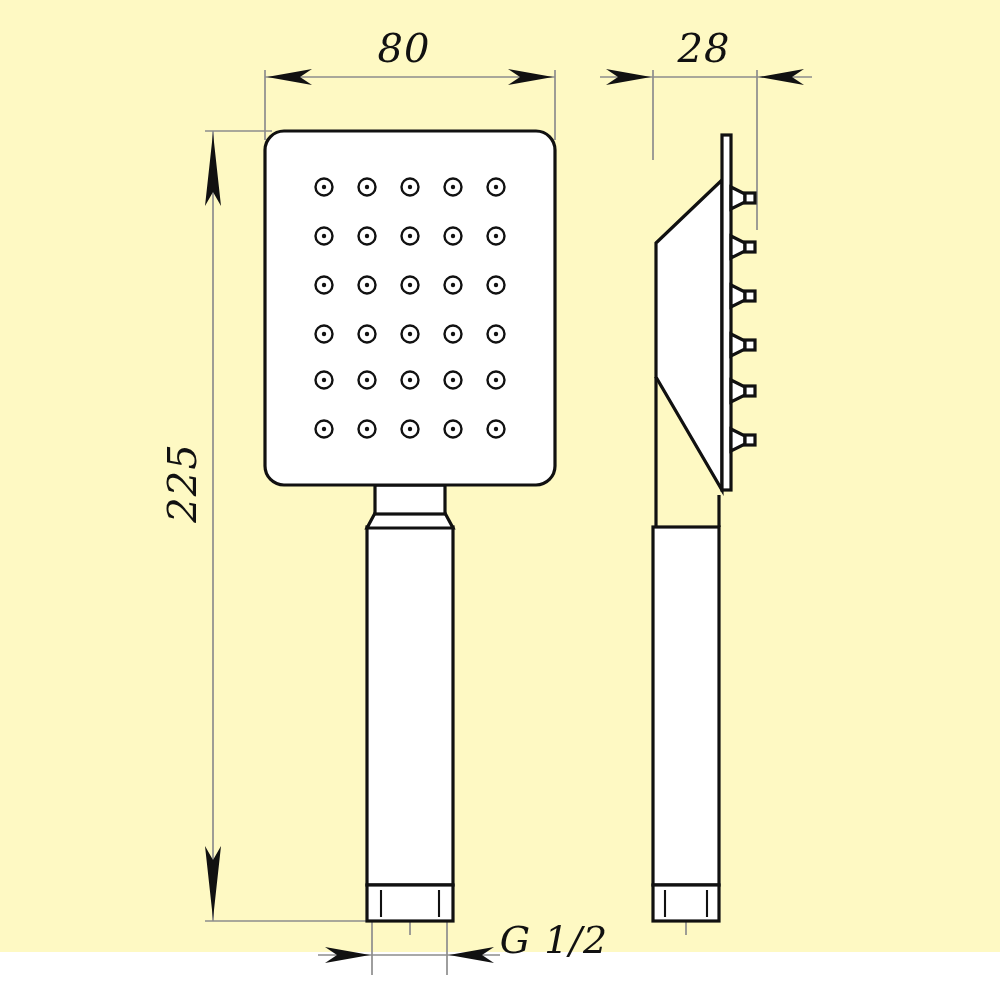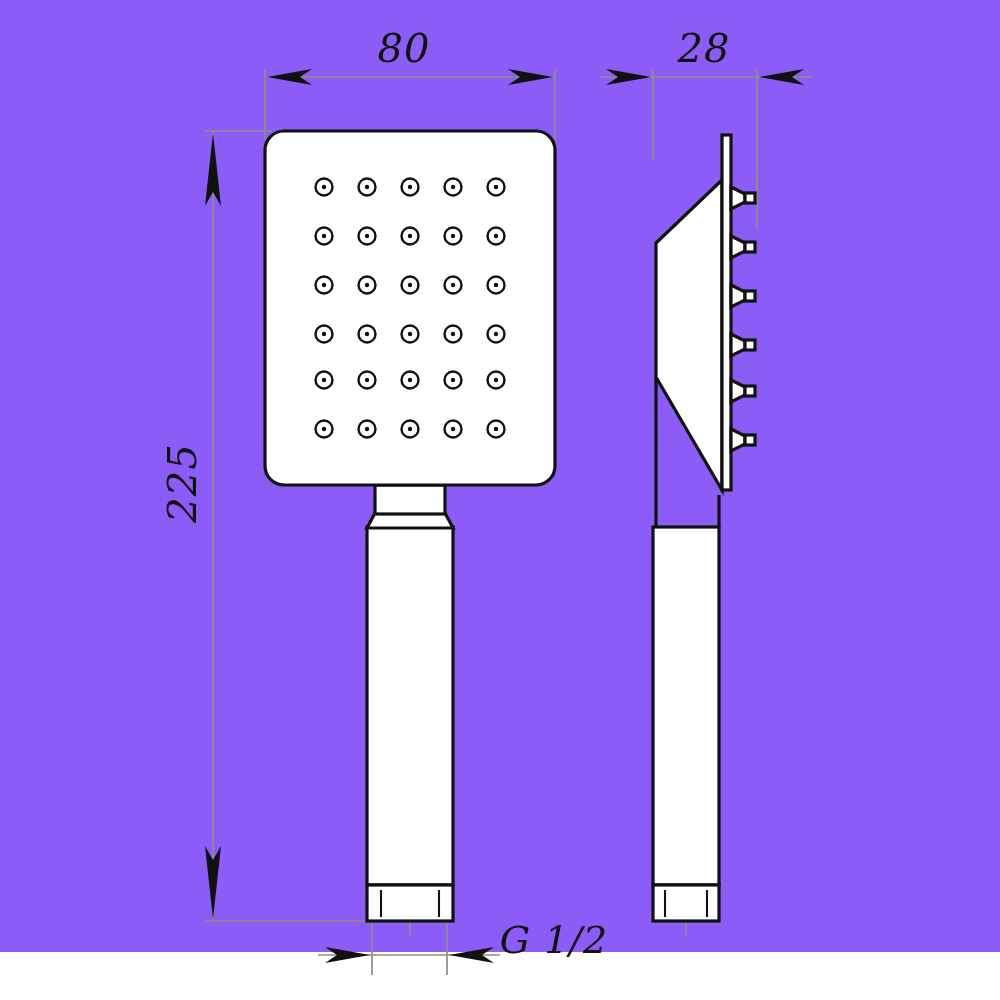--- a/index.html
+++ b/index.html
@@ -11,21 +11,21 @@
   body {
     width: 1000px;
     height: 1000px;
     font-family: "DejaVu Sans", sans-serif;
     overflow: hidden;
   }
   #drawing-root {
     position: relative;
     width: 1000px;
     height: 952px;
-    background: #8b5cf6;
+    background: #fef9c3;
   }
   svg#technical-drawing {
     display: block;
     width: 1000px;
     height: 1000px;
   }
   .obj-line {
     fill: none;
     stroke: #111111;
     stroke-width: 3.2;

